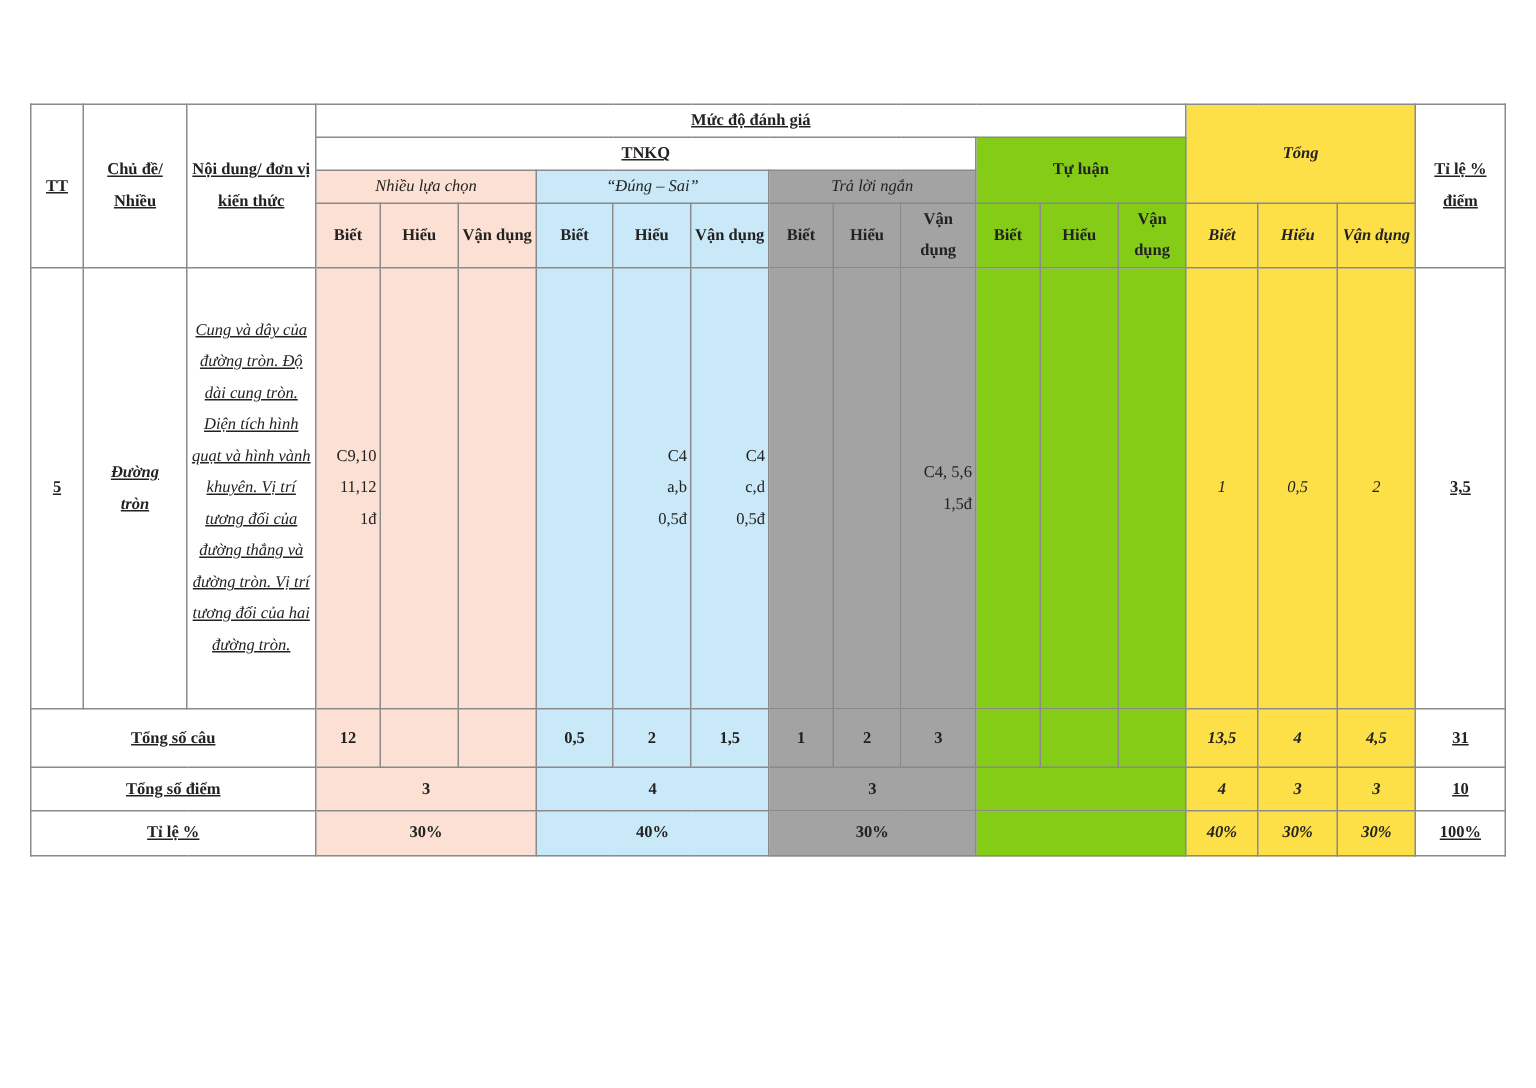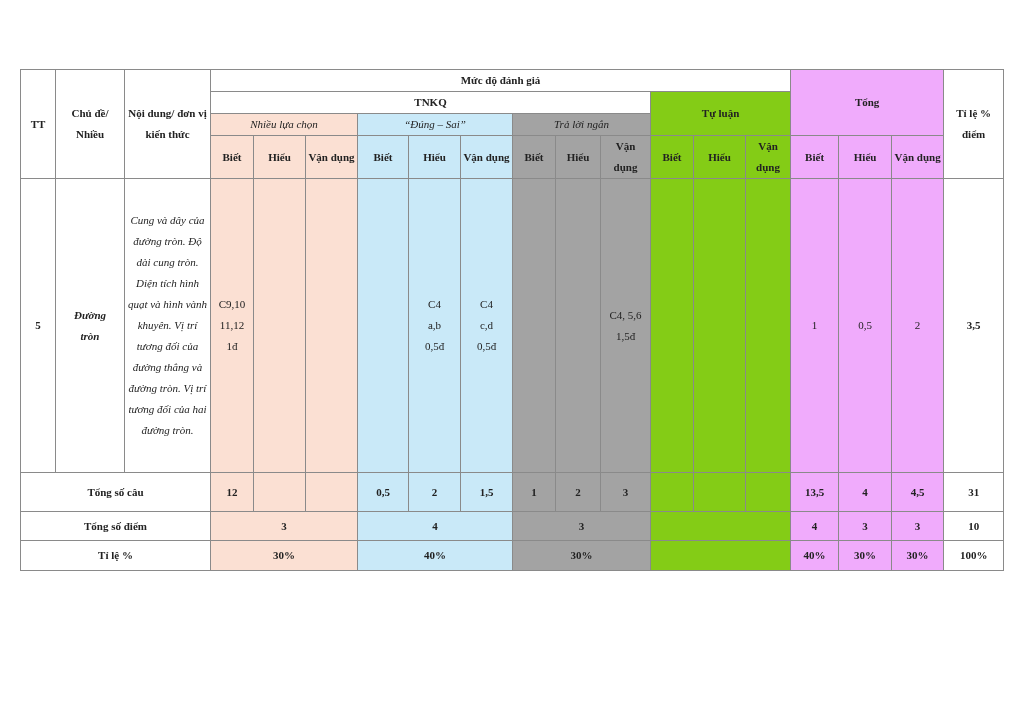--- a/index.html
+++ b/index.html
@@ -8,24 +8,24 @@
   table.matrix { position:absolute; left:20px; top:69px; border-collapse:collapse;
                  table-layout:fixed; width:984px; font-size:11px; }
   table.matrix td { border:1px solid #8a8a8a; text-align:center; vertical-align:middle;
                     padding:0 2px; line-height:21px; }
   .b { font-weight:bold; }
   .i { font-style:italic; }
   .c-nlc { background:#fbe0d3; }
   .c-ds  { background:#c9e9f8; }
   .c-tln { background:#a3a3a3; }
   .c-tl  { background:#84cc16;font-family:Liberation Serif, serif; }
-  .c-tong{ background:#f0abfc; }
-  .c-w   { background:#ffffff; }
+  .c-tong{ background:#fde047;font-style:italic; }
+  .c-w   { background:#ffffff;text-decoration:underline; }
   .content-cell { font-style:italic; line-height:21px; padding:0 4px; }
-  .cell-lines span { display:block; }
+  .cell-lines span { display:block;text-align:right; }
 </style>
 </head>
 <body>
 
 <table class="matrix">
   <colgroup>
     <col style="width:35px">
       <col style="width:69px">
       <col style="width:86px">
     <col style="width:43px">

